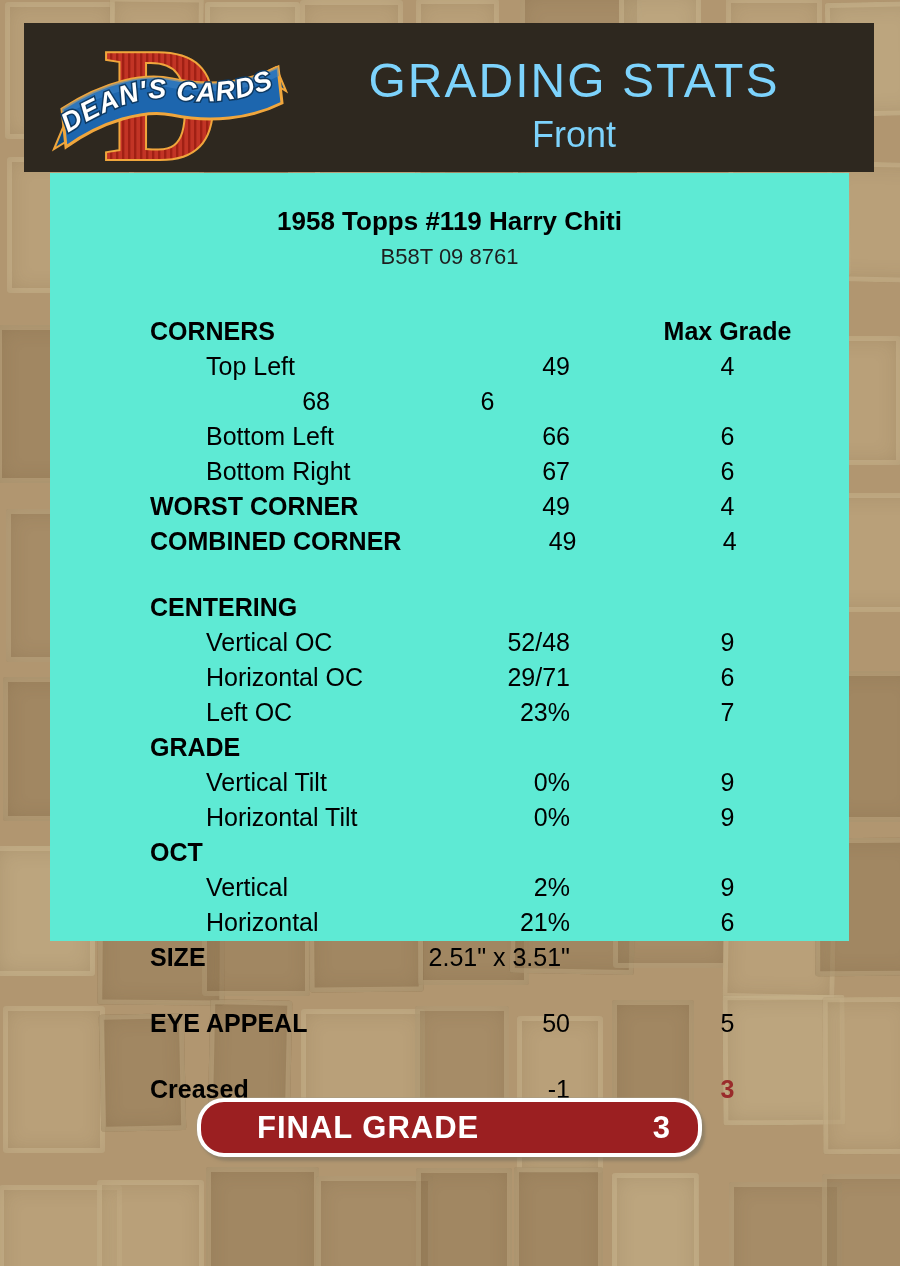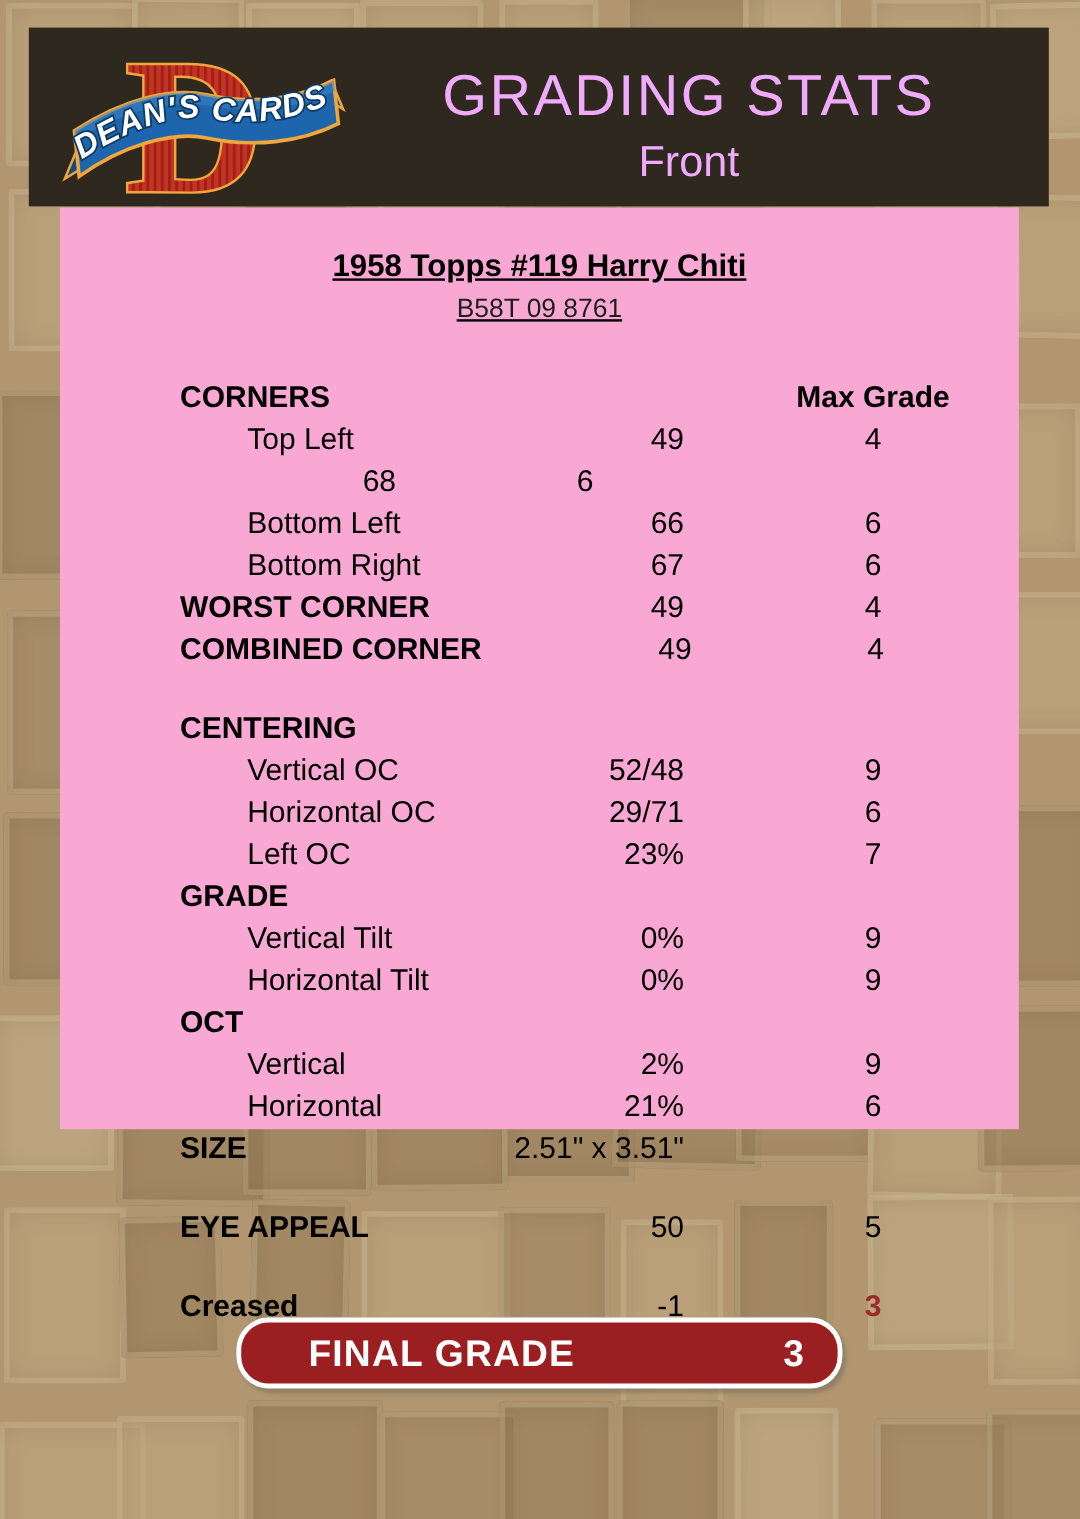--- a/index.html
+++ b/index.html
@@ -12,28 +12,28 @@
   .collage { position:absolute; left:0; top:0; width:900px; height:1266px; z-index:0; }
   .card-ghost { position:absolute; border-radius:3px; }
   
   .header-bar {
     position:absolute; left:24px; top:23px; width:850px; height:149px;
     background:#2e281f; z-index:2;
   }
   .logo-wrap { position:absolute; left:26px; top:6px; width:240px; height:140px; }
   .header-titles {
     position:absolute; left:250px; top:0; width:600px; height:149px;
-    display:flex; flex-direction:column; align-items:center; color:#f0abfc;
+    display:flex; flex-direction:column; align-items:center; color:#7dd3fc;
   }
   .header-title   { margin-top:33px; font-size:48px; letter-spacing:2px; line-height:1.05; }
   .header-subtitle{ margin-top:8px;  font-size:36px; }
   
   .panel {
     position:absolute; left:50px; top:173px; width:799px; height:768px;
-    background:#f9a8d4; z-index:2;text-decoration:underline;
+    background:#5eead4; z-index:2;
   }
   .card-title { margin:0; padding-top:33px; text-align:center; font-size:26px; font-weight:bold; color:#000; }
   .card-code  { margin:0; padding-top:7px;  text-align:center; font-size:22px; font-weight:normal; color:#1e1e1e; }
   
   .stats-table { position:absolute; left:100px; top:141px; width:655px; }
   .trow { display:flex; align-items:center; height:35px; font-size:25px; color:#000; }
   .trow .label { flex:1; text-align:left; white-space:nowrap; }
   .trow .value { width:180px; text-align:right; white-space:nowrap; }
   .trow .gapcol{ width:80px; }
   .trow .max   { width:155px; text-align:center; white-space:nowrap; }

